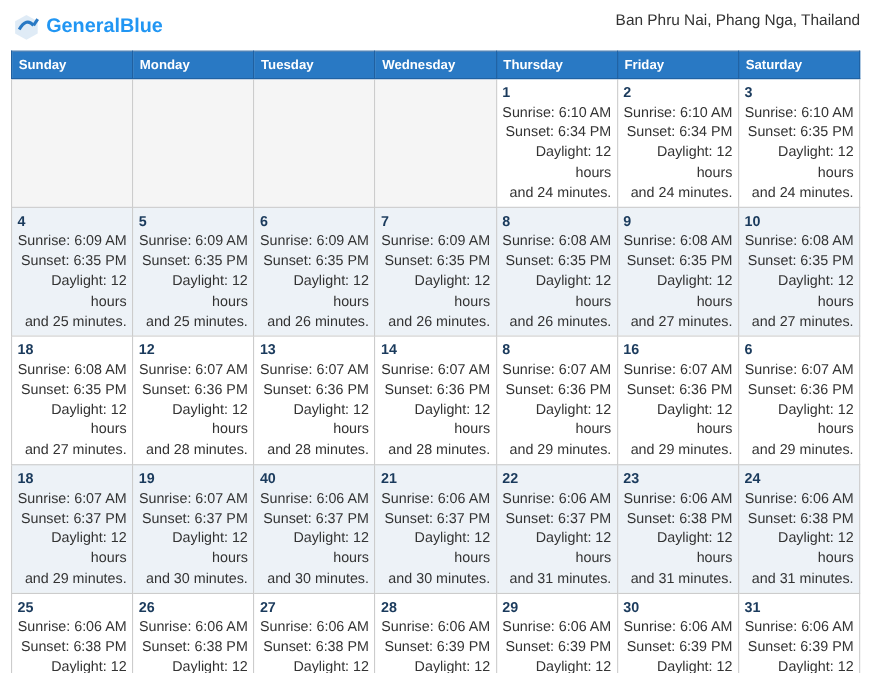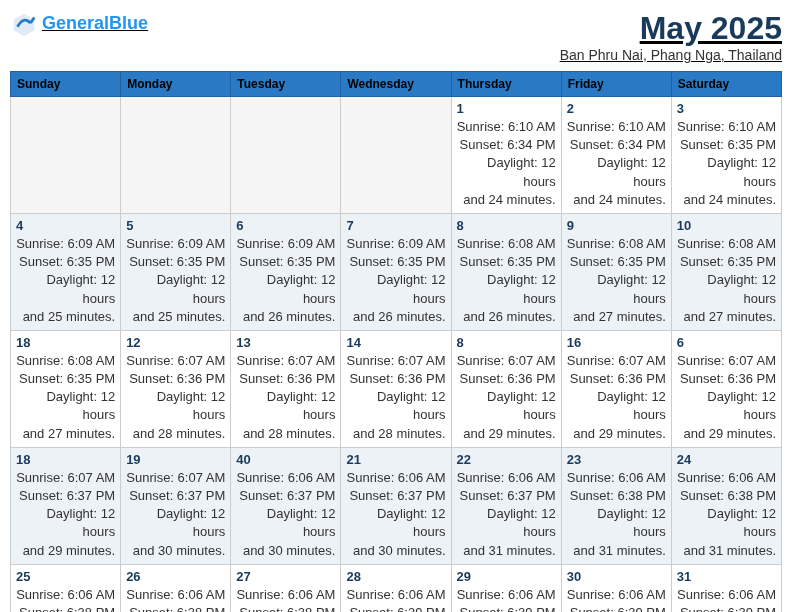--- a/index.html
+++ b/index.html
@@ -8,21 +8,20 @@
       background: #fff;
       width: 792px;
       min-height: 612px;
       padding: 10px;
     }
     .header {
       display: flex;
       justify-content: space-between;
       align-items: flex-start;
       margin-bottom: 8px;
-      text-decoration: underline;
     }
     .logo {
       display: flex;
       align-items: center;
     }
     .logo-text {
       font-size: 18px;
       font-weight: bold;
       color: #1a3a5c;
       line-height: 1.1;
@@ -47,21 +46,21 @@
       font-size: 14px;
       color: #333;
     }
     .calendar {
       width: 100%;
       border-collapse: collapse;
       border: 1px solid #ccc;
     }
     .calendar th {
       background-color: #2979c4;
-      color: #000000;
+      color: #ffffff;
       font-size: 12px;
       font-weight: bold;
       text-align: left;
       padding: 5px 6px;
       border: 1px solid #2060a0;
     }
     .calendar td {
       border: 1px solid #ccc;
       vertical-align: top;
       padding: 4px 5px;
@@ -97,21 +96,20 @@
     <svg class="logo-icon" viewBox="0 0 30 30">
       <polygon points="15,4 26,10 26,22 15,28 4,22 4,10" fill="#2979c4" opacity="0.15"></polygon>
       <path d="M8,18 Q15,6 22,14" stroke="#2979c4" stroke-width="3" fill="none"></path>
       <path d="M22,14 L26,8" stroke="#2979c4" stroke-width="3" fill="none"></path>
     </svg>
     <div class="logo-text">
       <div><span>General</span><span style="color:#2196f3">Blue</span></div>
     </div>
   </div>
   <div class="title-block">
-    <div class="month-title">May 2025</div>
     <div class="location">Ban Phru Nai, Phang Nga, Thailand</div>
   </div>
 </div>
 
 <table class="calendar">
   <thead>
     <tr>
     <th>Sunday</th>
         <th>Monday</th>
         <th>Tuesday</th>

